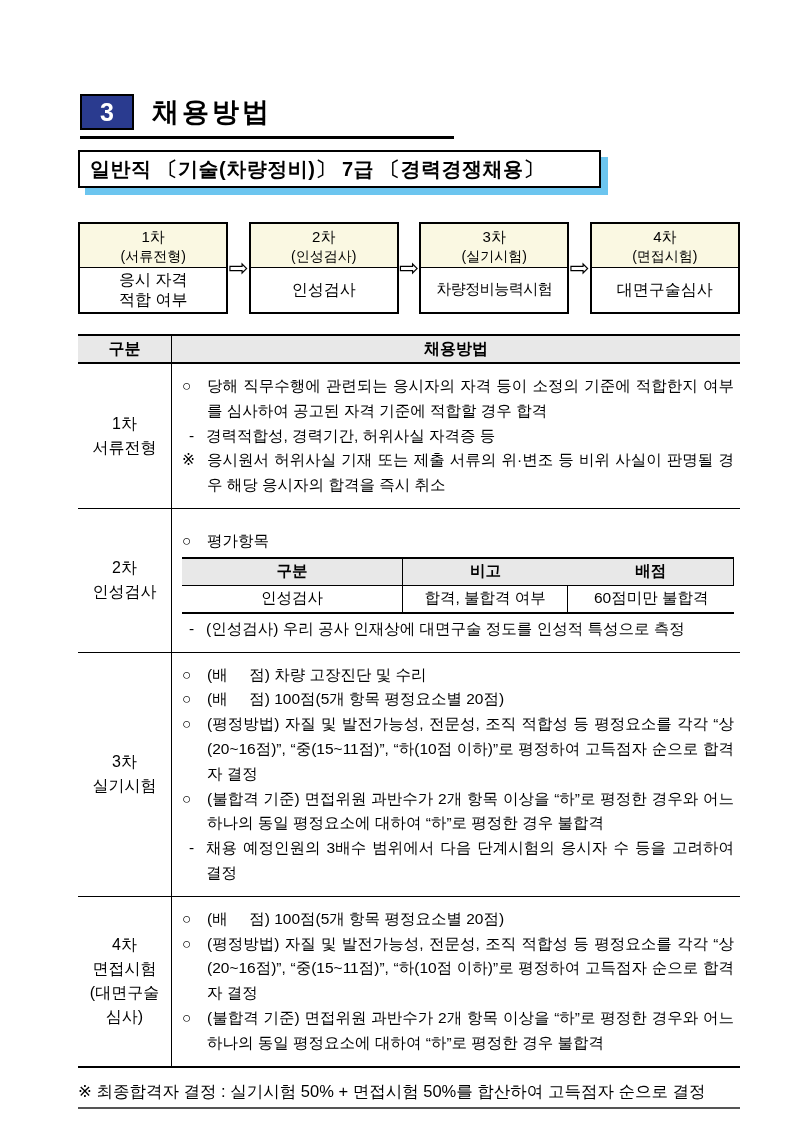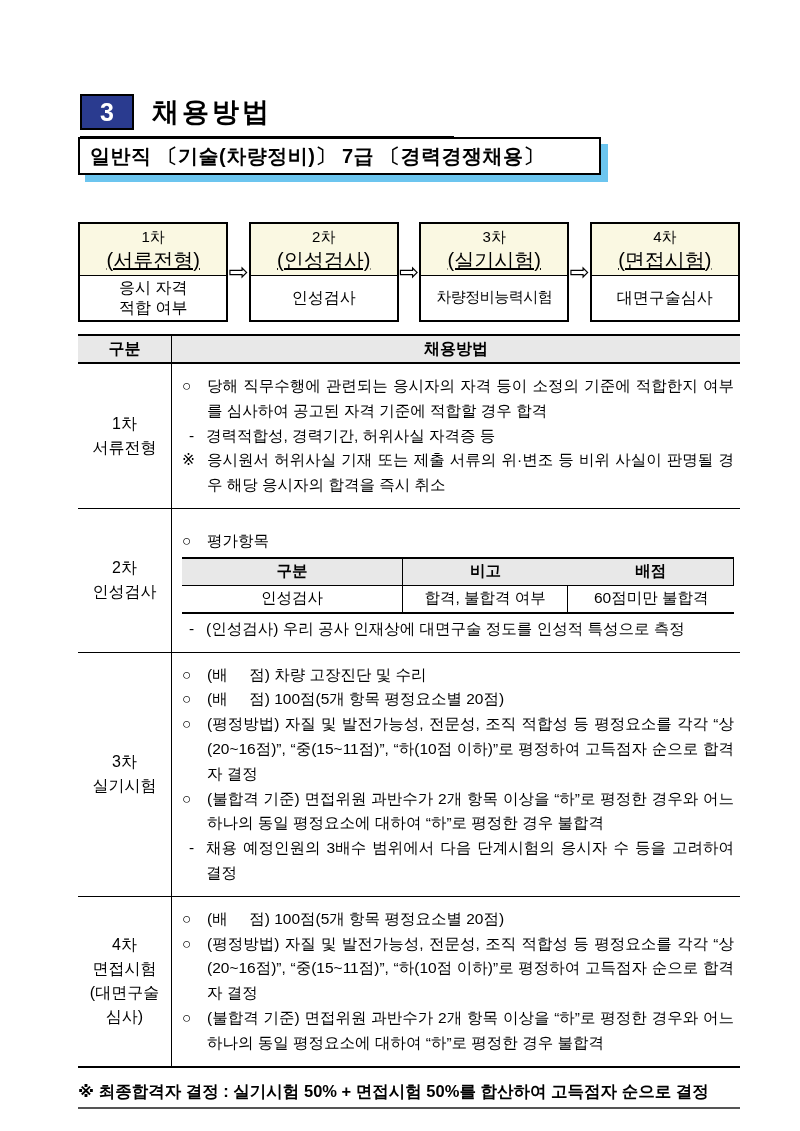--- a/index.html
+++ b/index.html
@@ -21,40 +21,40 @@
     width:54px; height:36px;
     background:var(--accent-navy,#2a3b8f); color:#fff;
     border:2px solid #000;
     font-size:25px; font-weight:bold;
     display:flex; align-items:center; justify-content:center;
   }
   .section-title { font-size:27px; font-weight:bold; letter-spacing:3px; }
 
   
   .subtitle-box {
-    position:absolute; left:78px; top:137px; width:523px; height:38px;
+    position:absolute; left:78px; top:150px; width:523px; height:38px;
     background:#fff; border:2px solid #000;
     box-shadow:7px 7px 0 var(--shadow-blue,#6cc5ef);
     display:flex; align-items:center; padding-left:10px;
     font-size:20px; font-weight:bold; letter-spacing:0.5px;
   }
 
   
   .flow {
     position:absolute; left:78px; top:222px; width:662px;
     display:flex; align-items:center; justify-content:space-between;
   }
   .fstep { width:152px; border:2px solid #000; background:#fff; }
   .fhead {
     background:var(--flow-header-bg,#faf8e2);
     border-bottom:1px solid #000;
     text-align:center; padding:3px 0 2px; line-height:1.3;
   }
   .fstage { font-size:15px; }
-  .fsub   { font-size:20px;text-decoration:underline; }
+  .fsub   { font-size:14px; }
   .fbody {
     height:44px; display:flex; align-items:center; justify-content:center;
     text-align:center; font-size:16px; line-height:1.25; white-space:pre-line;
   }
   .fbody.tight { font-size:15px; letter-spacing:-0.5px; }
   .farrow { flex:1; text-align:center; font-size:24px; line-height:1; }
 
   
   .content-col { position:absolute; left:78px; top:334px; width:662px; }
   .mtable { border-top:2px solid #000; border-bottom:2px solid #000; font-size:15.5px; }
@@ -87,21 +87,21 @@
   .itable { margin:3px 0; border-top:2px solid #000; border-bottom:2px solid #000; }
   .ithead { display:flex; background:var(--table-header-bg,#e8e8e8); border-bottom:1px solid #000; font-weight:bold; }
   .itrow  { display:flex; }
   .itc { padding:2px 0 3px; text-align:center; }
   .itc1 { width:40%; border-right:1px solid #000; }
   .itc2 { width:30%; border-right:1px solid #000; }
   .itc3 { width:30%; }
 
   
   .footnote {
-    margin-top:13px; font-weight:bold; font-size:16.5px;
+    margin-top:13px; font-weight:normal; font-size:16.5px;
     border-bottom:2px solid #555; padding-bottom:4px;
   }
 </style>
 </head>
 <body>
 
 <div class="page">
 
   <div class="section-header">
     <div class="num-box">3</div>

